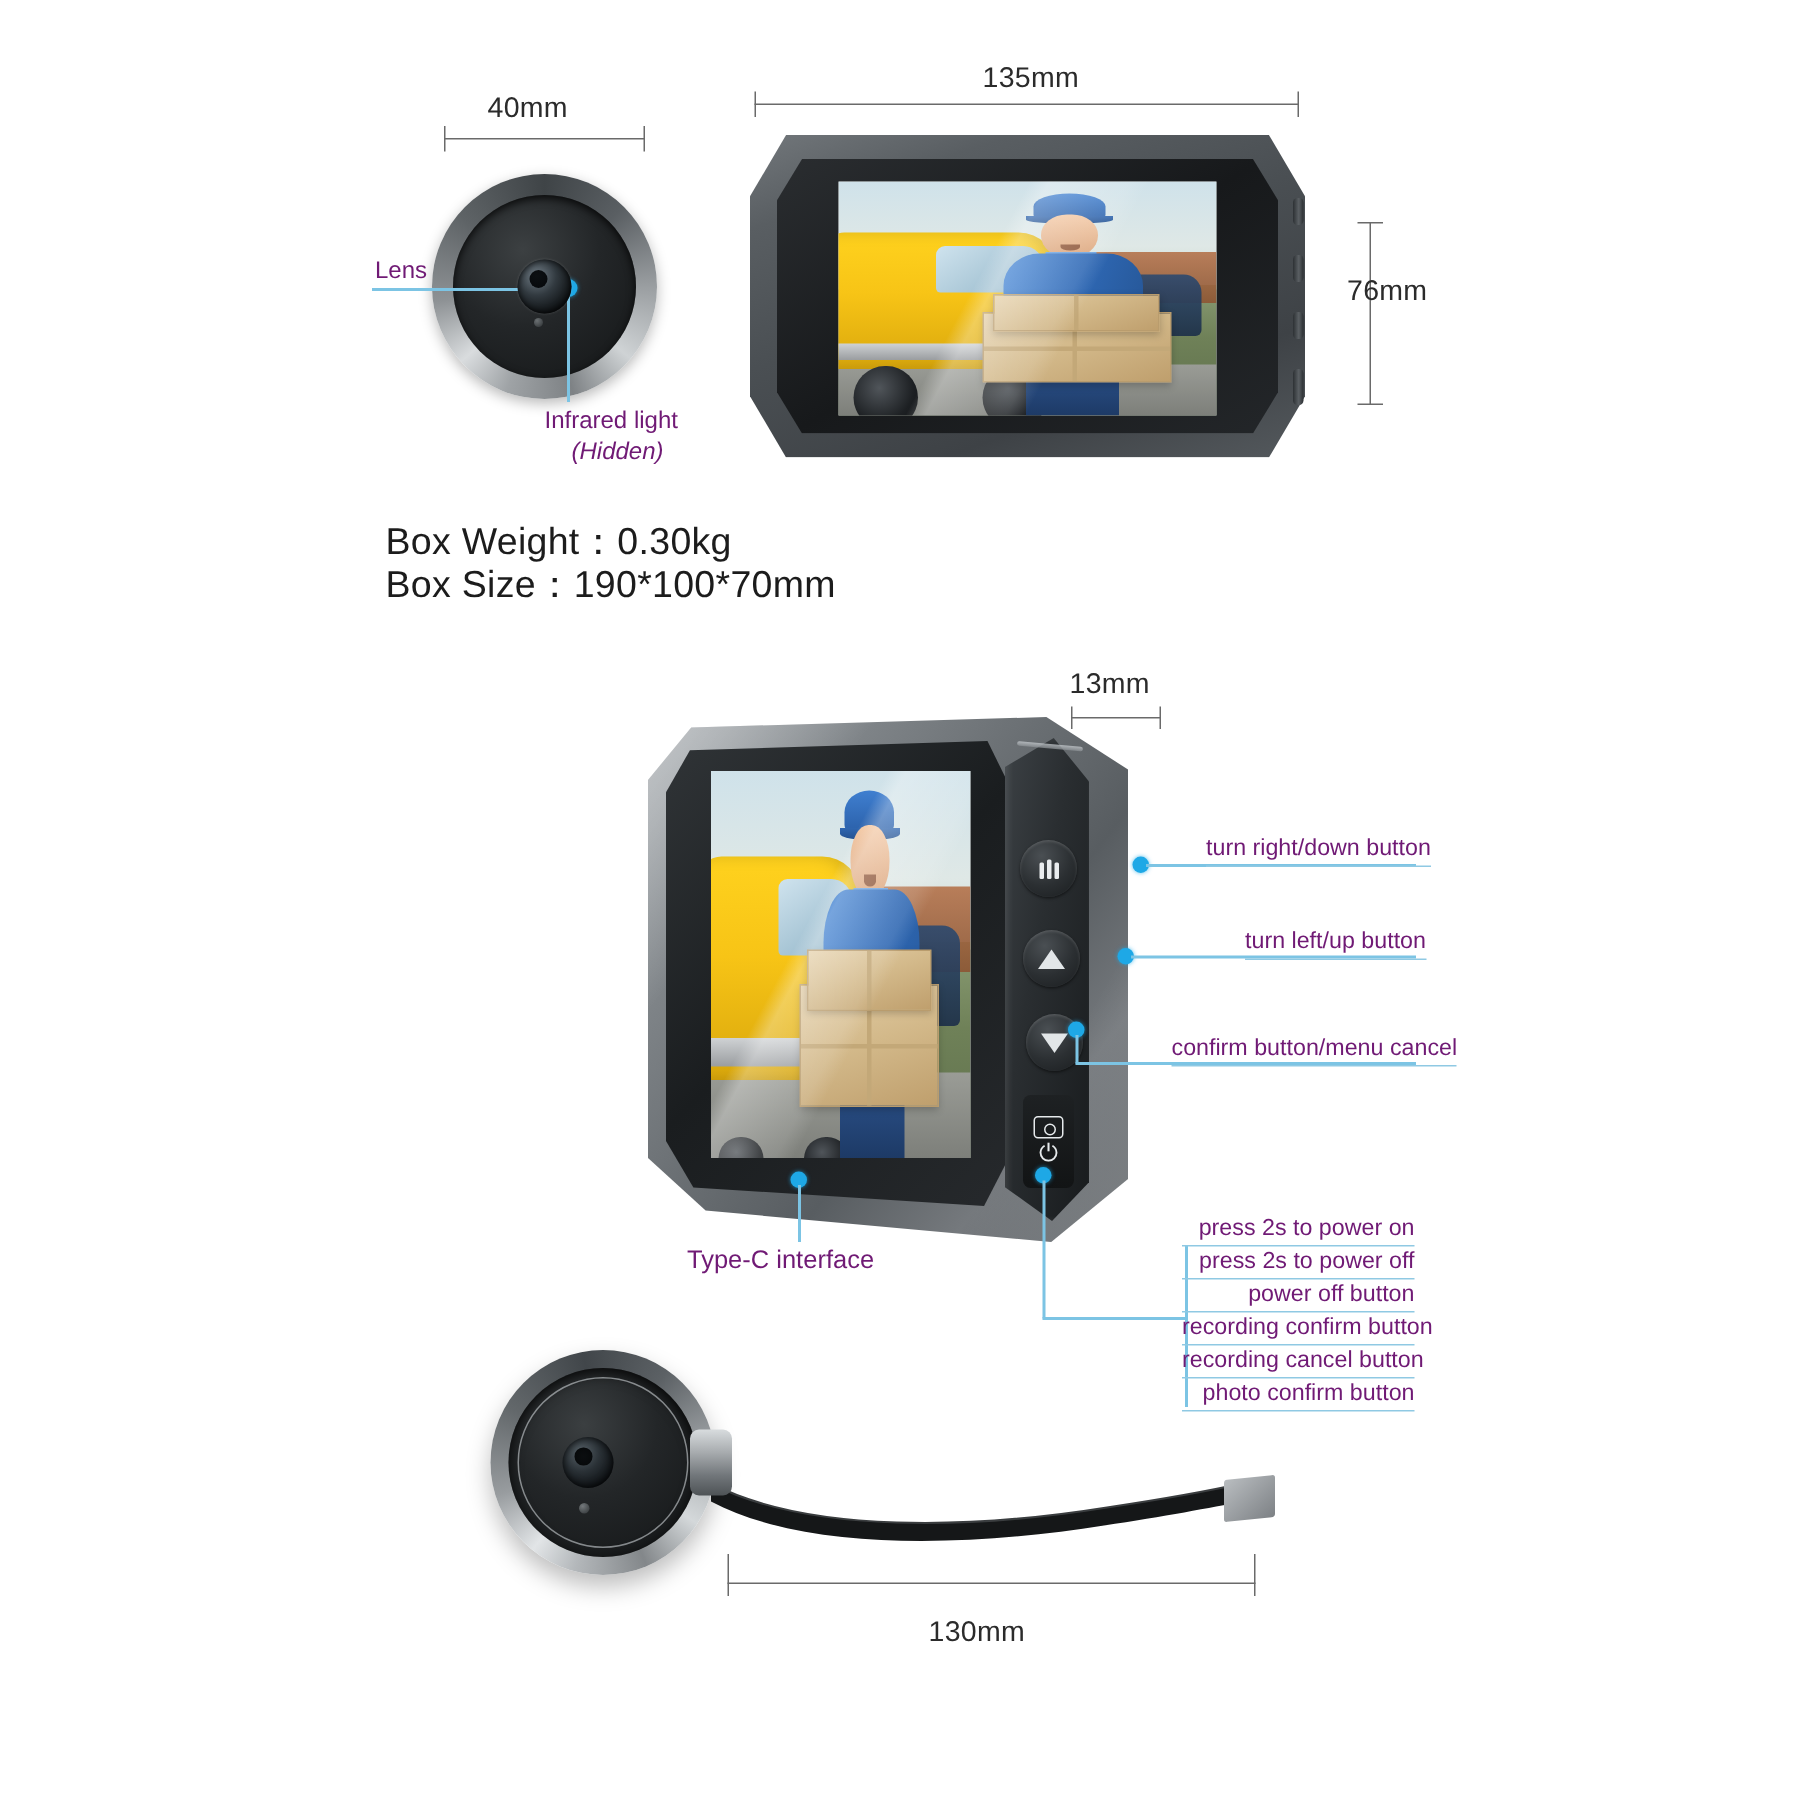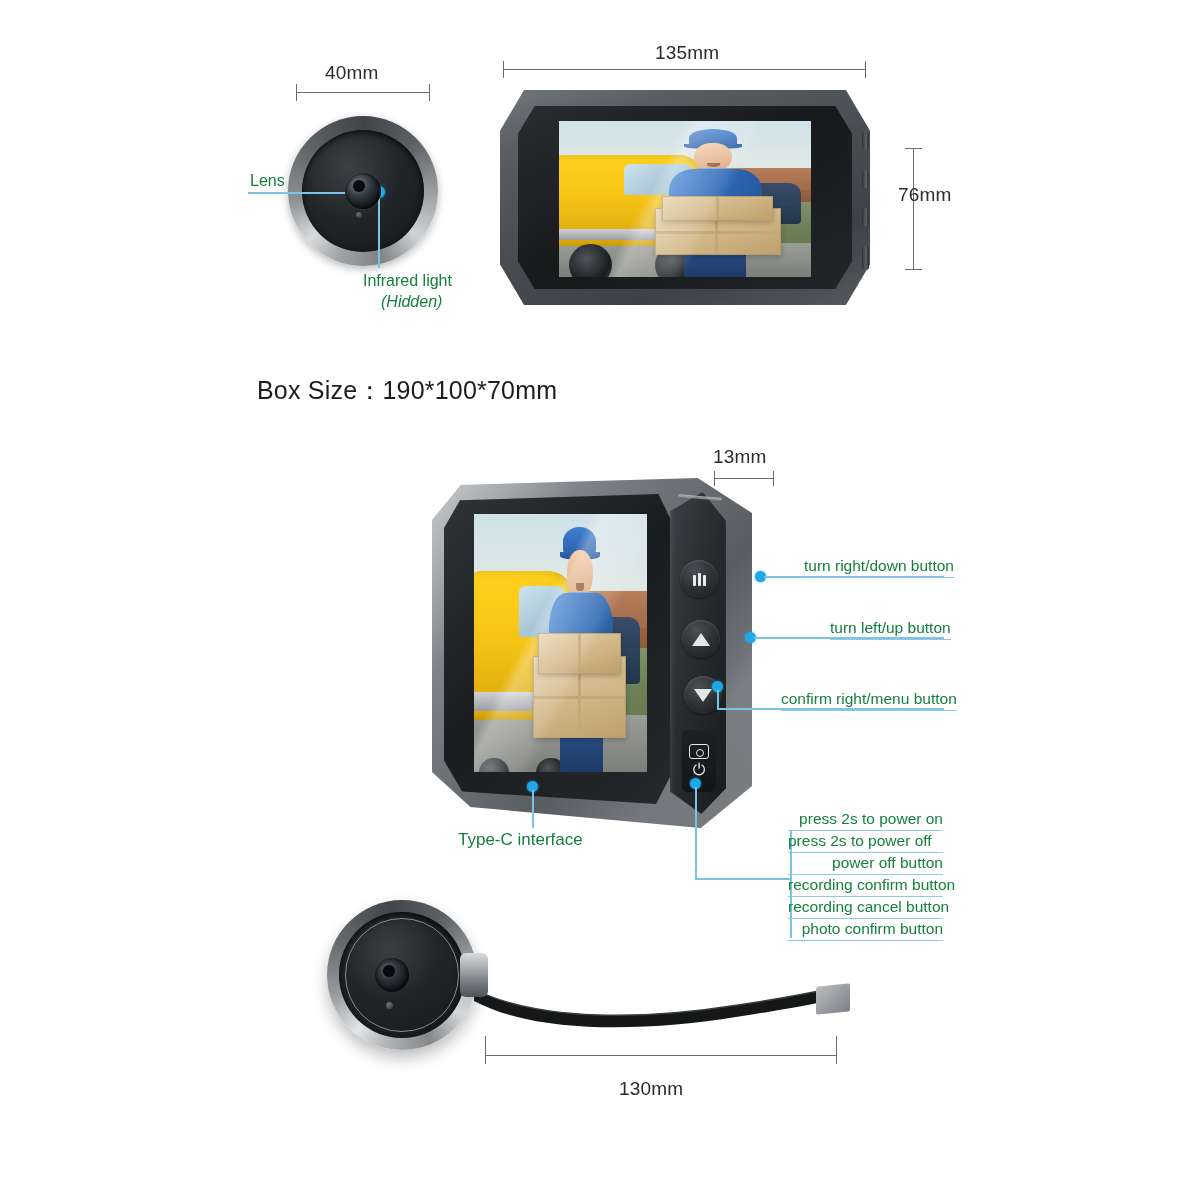--- a/index.html
+++ b/index.html
@@ -21,21 +21,21 @@
 
   .calloutline { position: absolute; background: #7cc4e4; }
   .calloutline.h { height: 1.6px; }
   .calloutline.v { width: 1.6px; }
   .dot {
     position: absolute; border-radius: 50%;
     background: #1ea8e6;
     box-shadow: 0 0 3px rgba(30,168,230,.75);
   }
   .calloutlabel {
-    position: absolute; white-space: nowrap; color: #15803d;
+    position: absolute; white-space: nowrap; color: #701a75;
     font-size: 15.5px;
   }
   .underlined { border-bottom: 1.5px solid #8fc9e3; padding-bottom: 2px; }
 
   .bodytext {
     position: absolute; color: #1c1c1c; white-space: nowrap;
     font-size: 25px; line-height: 34px; letter-spacing: .2px;
   }
 
   
@@ -341,20 +341,21 @@
   <div class="mon-btn-side" style="left:862px; top:132px; height:18px;"></div>
   <div class="mon-btn-side" style="left:862px; top:170px; height:18px;"></div>
   <div class="mon-btn-side" style="left:862px; top:208px; height:18px;"></div>
   <div class="mon-btn-side" style="left:862px; top:246px; height:24px;"></div>
 
   <div class="dimline-v" style="left:913px; top:148px; height:122px;"></div>
   <div class="cap-h" style="left:905px; top:148px; width:17px;"></div>
   <div class="cap-h" style="left:905px; top:269px; width:17px;"></div>
   <div class="dimtext" style="left:898px; top:184px;">76mm</div>
 
+  <div class="bodytext" style="left:257px; top:344px;">Box Weight：0.30kg</div>
   <div class="bodytext" style="left:257px; top:373px;">Box Size：190*100*70mm</div>
 
   <div class="dimtext" style="left:713px; top:446px;">13mm</div>
   <div class="dimline-h" style="left:714px; top:478px; width:60px;"></div>
   <div class="cap-v" style="left:714px; top:471px; height:15px;"></div>
   <div class="cap-v" style="left:773px; top:471px; height:15px;"></div>
 
   <div id="angled-wrap" style="left:432px; top:478px; width:320px; height:350px;">
 
     <div class="ang-body"></div>
@@ -421,33 +422,33 @@
   <div class="calloutline h" style="left:764px; top:576px; width:180px;"></div>
   <div class="calloutlabel underlined" style="left:804px; top:557px;">turn right/down button</div>
 
   <div class="dot" style="left:745px; top:632px; width:11px; height:11px;"></div>
   <div class="calloutline h" style="left:754px; top:637px; width:190px;"></div>
   <div class="calloutlabel underlined" style="left:830px; top:619px;">turn left/up button</div>
 
   <div class="dot" style="left:712px; top:681px; width:11px; height:11px;"></div>
   <div class="calloutline v" style="left:717px; top:690px; height:19px;"></div>
   <div class="calloutline h" style="left:717px; top:708px; width:227px;"></div>
-  <div class="calloutlabel underlined" style="left:781px; top:690px;">confirm right/menu button</div>
+  <div class="calloutlabel underlined" style="left:781px; top:690px;">confirm button/menu cancel</div>
 
   <div class="dot" style="left:527px; top:781px; width:11px; height:11px;"></div>
   <div class="calloutline v" style="left:532px; top:790px; height:38px;"></div>
   <div class="calloutlabel" style="left:458px; top:830px; font-size:17px;">Type-C interface</div>
 
   <div class="dot" style="left:690px; top:778px; width:11px; height:11px;"></div>
   <div class="calloutline v" style="left:695px; top:787px; height:92px;"></div>
   <div class="calloutline h" style="left:695px; top:878px; width:96px;"></div>
   <div class="calloutline v" style="left:790px; top:830px; height:108px;"></div>
 
   <div class="calloutlabel underlined" style="left:788px; top:810px; width:155px; text-align:right;">press 2s to power on</div>
-  <div class="calloutlabel underlined" style="left:788px; top:832px; width:155px; ">press 2s to power off</div>
+  <div class="calloutlabel underlined" style="left:788px; top:832px; width:155px; text-align:right;">press 2s to power off</div>
   <div class="calloutlabel underlined" style="left:788px; top:854px; width:155px; text-align:right;">power off button</div>
   <div class="calloutlabel underlined" style="left:788px; top:876px; width:155px; text-align:right;">recording confirm button</div>
   <div class="calloutlabel underlined" style="left:788px; top:898px; width:155px; text-align:left;">recording cancel button</div>
   <div class="calloutlabel underlined" style="left:788px; top:920px; width:155px; text-align:right;">photo confirm button</div>
 
   <div class="peep-ang" style="left:327px; top:900px; width:150px; height:150px;">
     <div class="peep-ang-ring"></div>
     <div class="peep-ang-lens" style="left:48px; top:58px; width:34px; height:34px;"></div>
     <div class="peep-ang-ir" style="left:59px; top:102px;"></div>
   </div>

